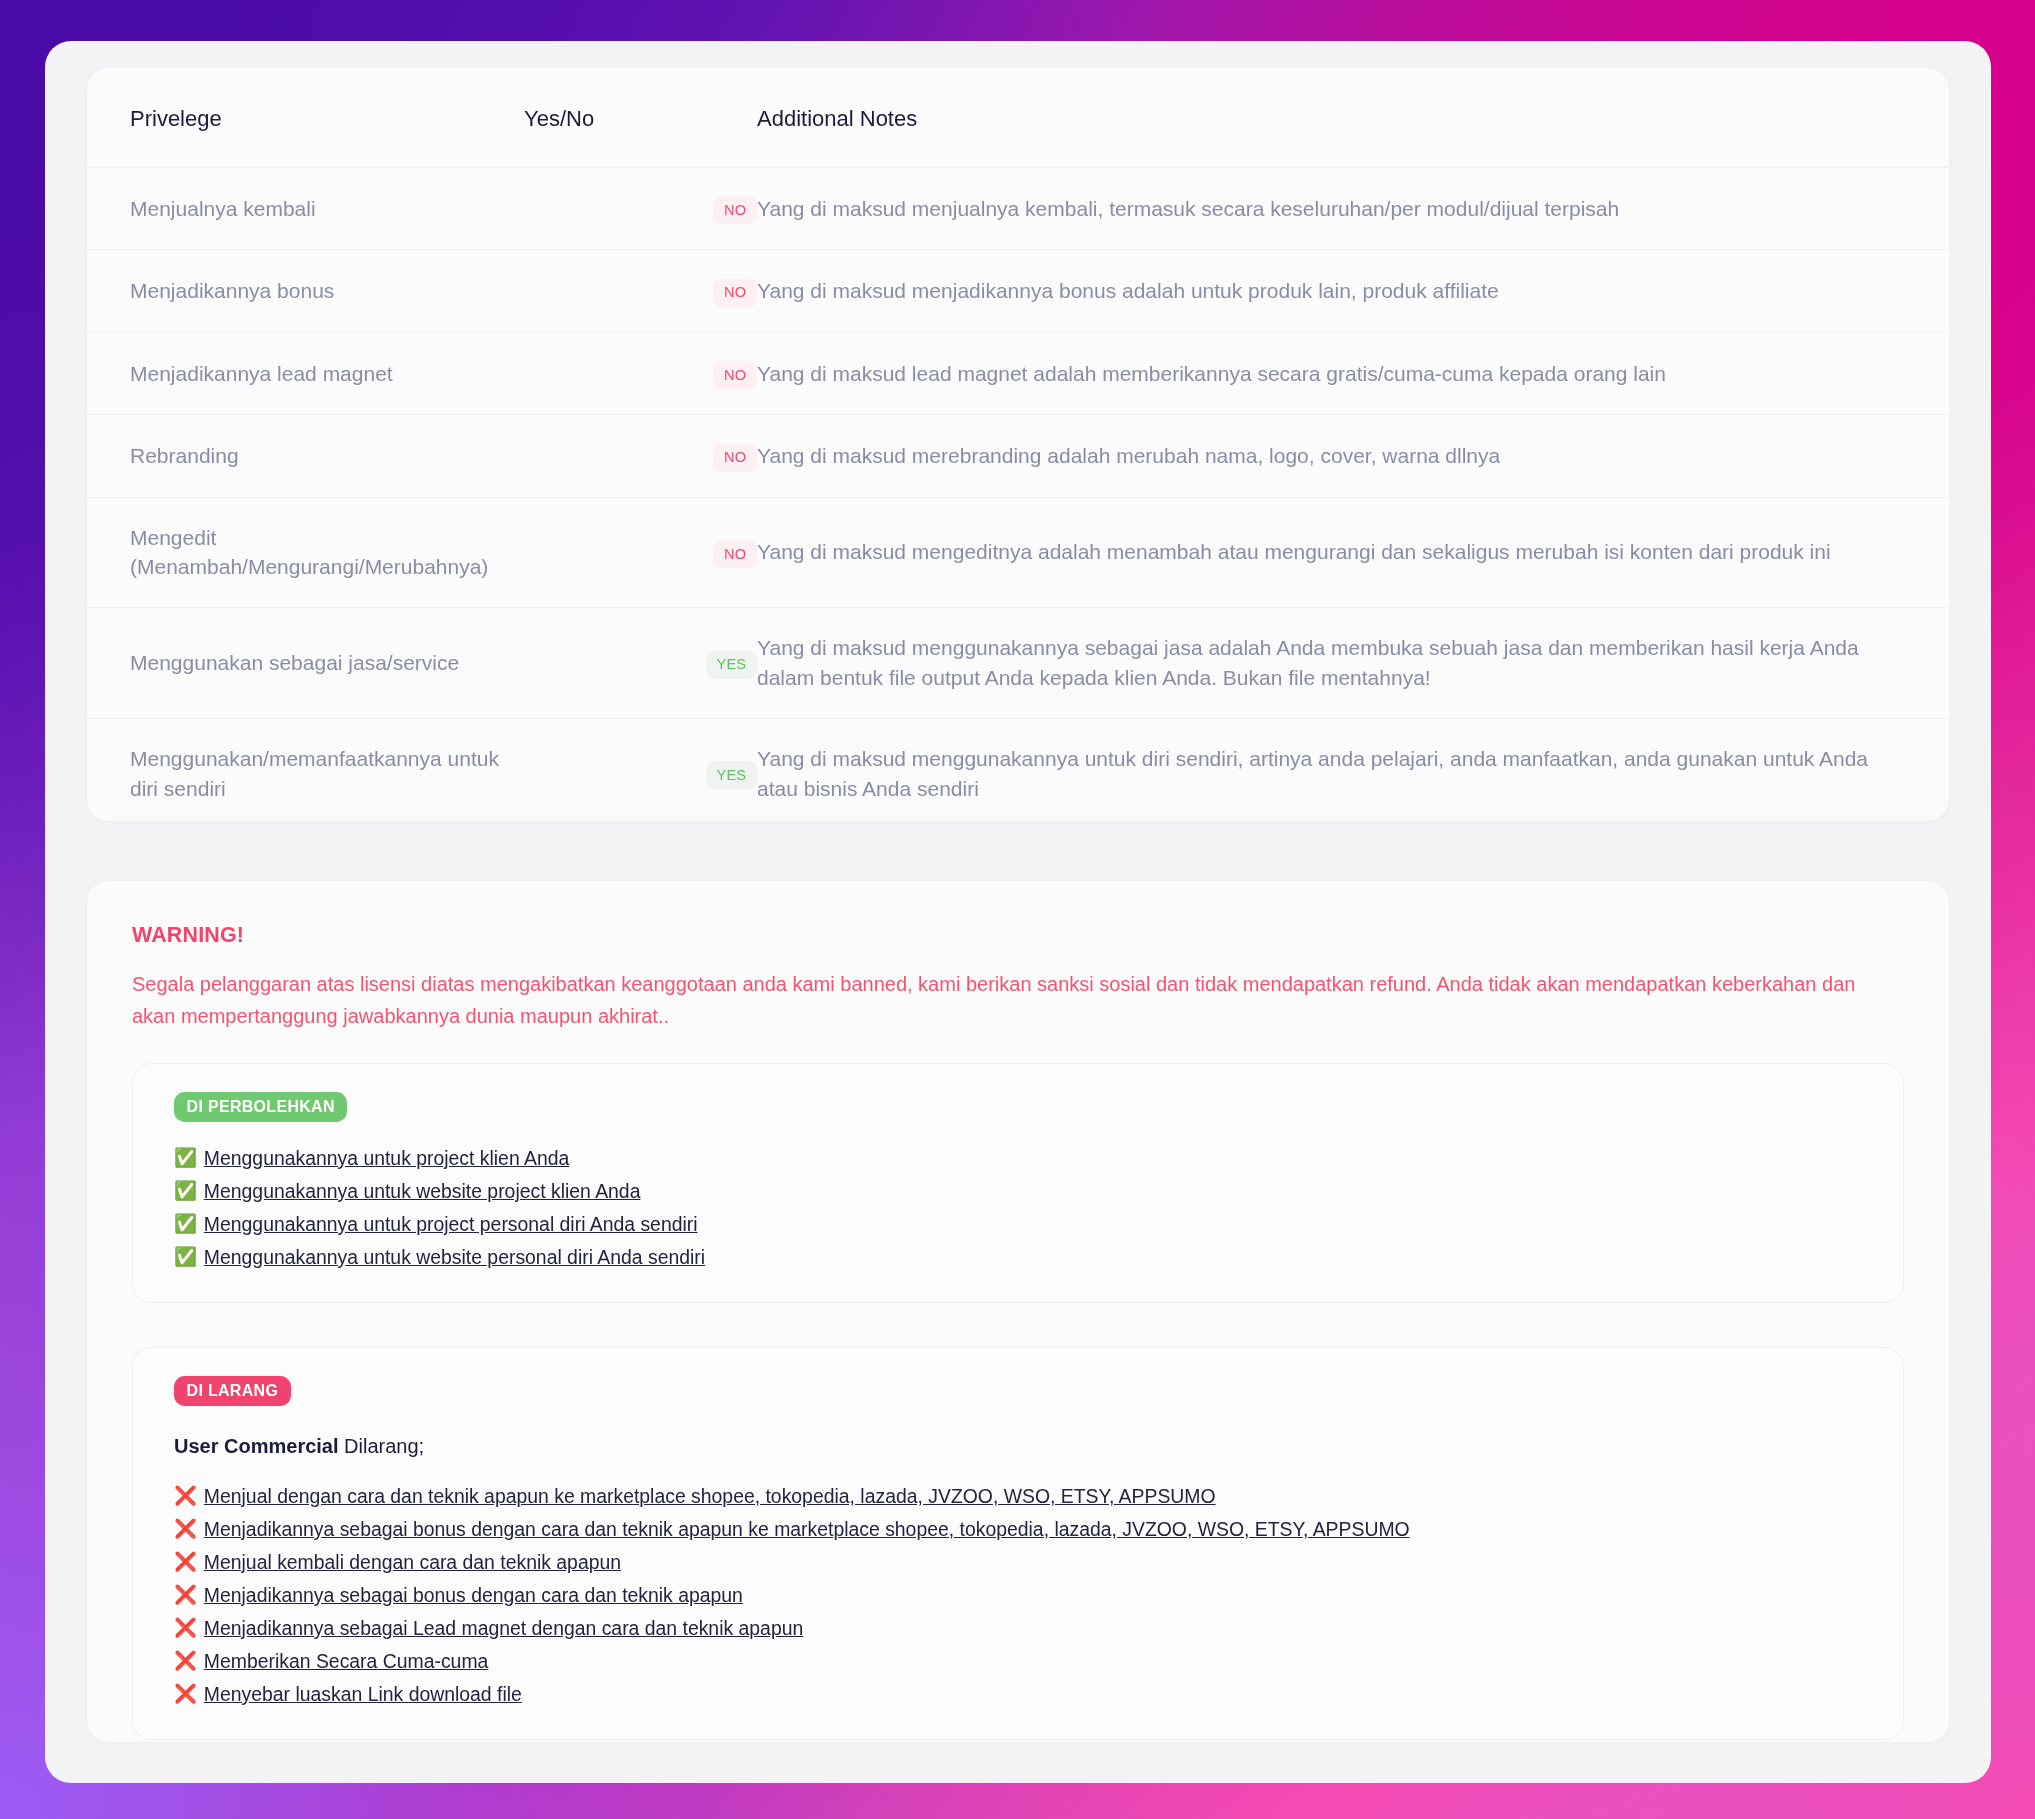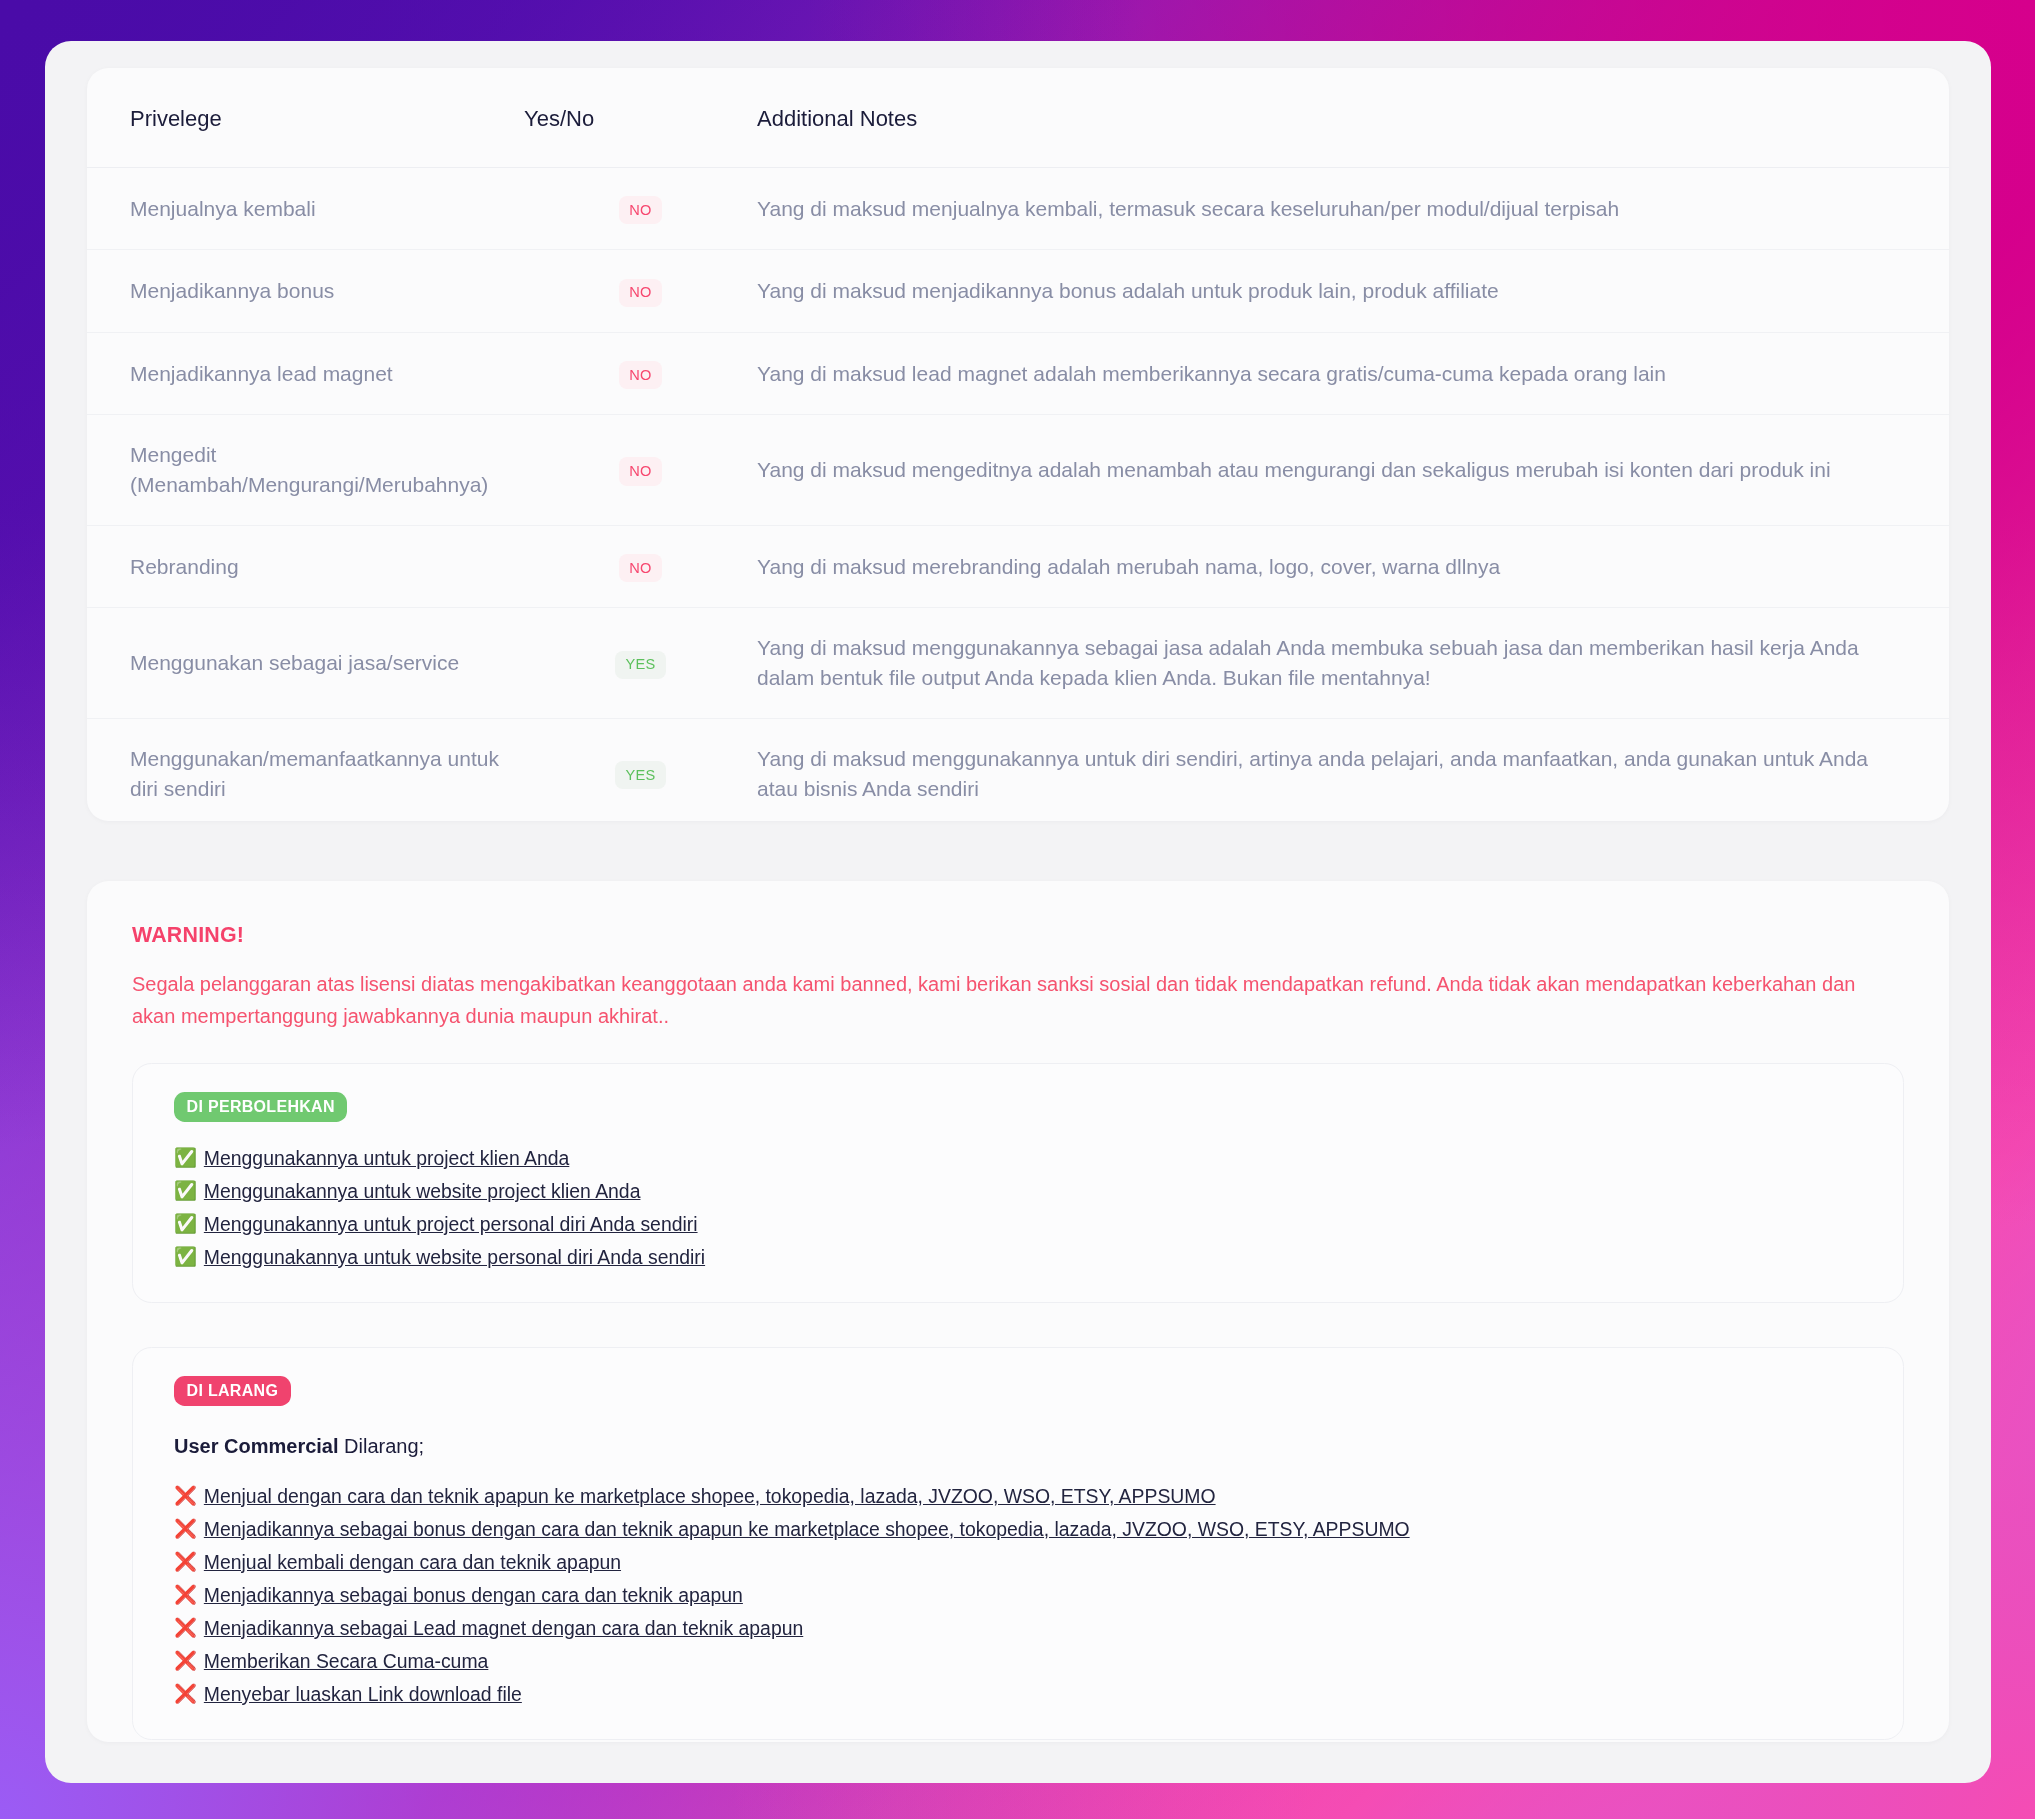--- a/index.html
+++ b/index.html
@@ -94,21 +94,21 @@
 
   table.priv-table tr:last-child td { border-bottom: none; }
 
   .col-priv  { width: 437px;  padding-left: 43px !important; }
   .col-yesno { width: 233px; }
   .col-notes { padding-right: 44px !important; }
 
   th.col-priv  { padding-left: 43px !important; }
   th.col-notes { padding-right: 44px !important; }
 
-  .badge-cell { text-align: center; }
+  .badge-cell { text-align: right; }
 
   .badge {
     display: inline-block;
     font-size: 14.6px;
     font-weight: 400;
     letter-spacing: 0.2px;
     padding: 6.8px 10.7px;
     border-radius: 7.8px;
     line-height: 1;
   }
@@ -221,28 +221,28 @@
             <td class="col-priv">Menjadikannya bonus</td>
             <td class="col-yesno badge-cell"><span class="badge no">NO</span></td>
             <td class="col-notes">Yang di maksud menjadikannya bonus adalah untuk produk lain, produk affiliate</td>
           </tr>
           <tr>
             <td class="col-priv">Menjadikannya lead magnet</td>
             <td class="col-yesno badge-cell"><span class="badge no">NO</span></td>
             <td class="col-notes">Yang di maksud lead magnet adalah memberikannya secara gratis/cuma-cuma kepada orang lain</td>
           </tr>
           <tr>
+            <td class="col-priv">Rebranding</td>
+            <td class="col-yesno badge-cell"><span class="badge no">NO</span></td>
+            <td class="col-notes">Yang di maksud merebranding adalah merubah nama, logo, cover, warna dllnya</td>
+          </tr>
+          <tr>
             <td class="col-priv">Mengedit (Menambah/Mengurangi/Merubahnya)</td>
             <td class="col-yesno badge-cell"><span class="badge no">NO</span></td>
             <td class="col-notes">Yang di maksud mengeditnya adalah menambah atau mengurangi dan sekaligus merubah isi konten dari produk ini</td>
-          </tr>
-          <tr>
-            <td class="col-priv">Rebranding</td>
-            <td class="col-yesno badge-cell"><span class="badge no">NO</span></td>
-            <td class="col-notes">Yang di maksud merebranding adalah merubah nama, logo, cover, warna dllnya</td>
           </tr>
           <tr>
             <td class="col-priv">Menggunakan sebagai jasa/service</td>
             <td class="col-yesno badge-cell"><span class="badge yes">YES</span></td>
             <td class="col-notes">Yang di maksud menggunakannya sebagai jasa adalah Anda membuka sebuah jasa dan memberikan hasil kerja Anda dalam bentuk file output Anda kepada klien Anda. Bukan file mentahnya!</td>
           </tr>
           <tr>
             <td class="col-priv">Menggunakan/memanfaatkannya untuk diri sendiri</td>
             <td class="col-yesno badge-cell"><span class="badge yes">YES</span></td>
             <td class="col-notes">Yang di maksud menggunakannya untuk diri sendiri, artinya anda pelajari, anda manfaatkan, anda gunakan untuk Anda atau bisnis Anda sendiri</td>

